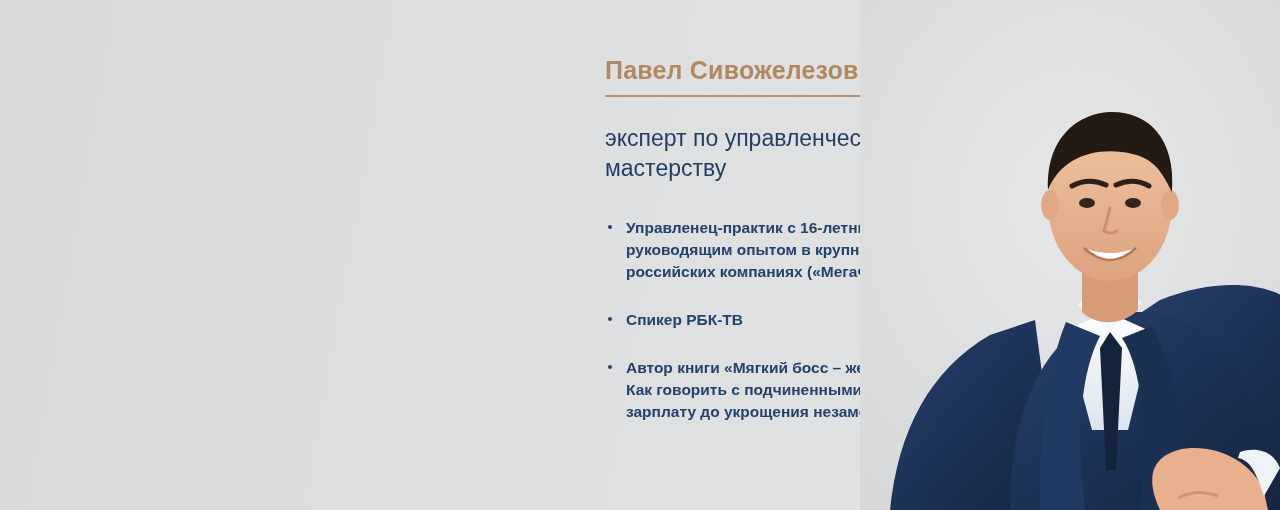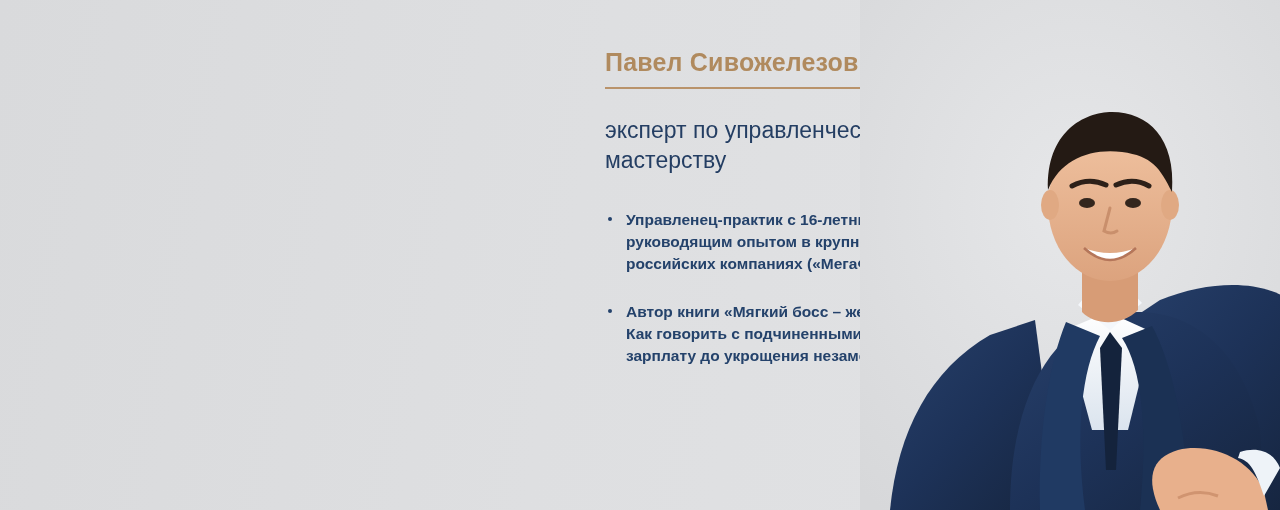--- a/index.html
+++ b/index.html
@@ -19,21 +19,21 @@
     width: 1280px;
     height: 510px;
     background: linear-gradient(100deg, #d9dadc 0%, #dedfe1 45%, #e2e3e5 100%);
     overflow: hidden;
   }
 
   
   .content {
     position: absolute;
     left: 605px;
-    top: 48px;
+    top: 56px;
     width: 420px;
   }
 
   .speaker-name {
     font-size: 25px;
     font-weight: bold;
     color: #b08a5e;
     letter-spacing: 0.2px;
     line-height: 1.15;
     margin: 0;
@@ -112,20 +112,21 @@
   <div class="content">
 
     <h1 class="speaker-name">Павел Сивожелезов</h1>
 
     <div class="name-rule"></div>
 
     <h2 class="role">эксперт по управленческому мастерству</h2>
 
     <ul class="bullets">
       <li>Управленец-практик с 16-летним руководящим опытом в крупнейших российских компаниях («МегаФон» и др.)</li>
+      <li>Спикер РБК-ТВ</li>
       <li>Автор книги «Мягкий босс – жесткий босс. Как говорить с подчиненными: от торга за зарплату до укрощения незаменимых»</li>
     </ul>
 
   </div>
 
   <div class="photo">
     <svg width="430" height="510" viewBox="0 0 430 510" xmlns="http://www.w3.org/2000/svg" aria-hidden="true">
       <defs>
         <linearGradient id="suitGrad" x1="0" y1="0" x2="1" y2="1">
           <stop offset="0%" stop-color="#27406b"></stop>

